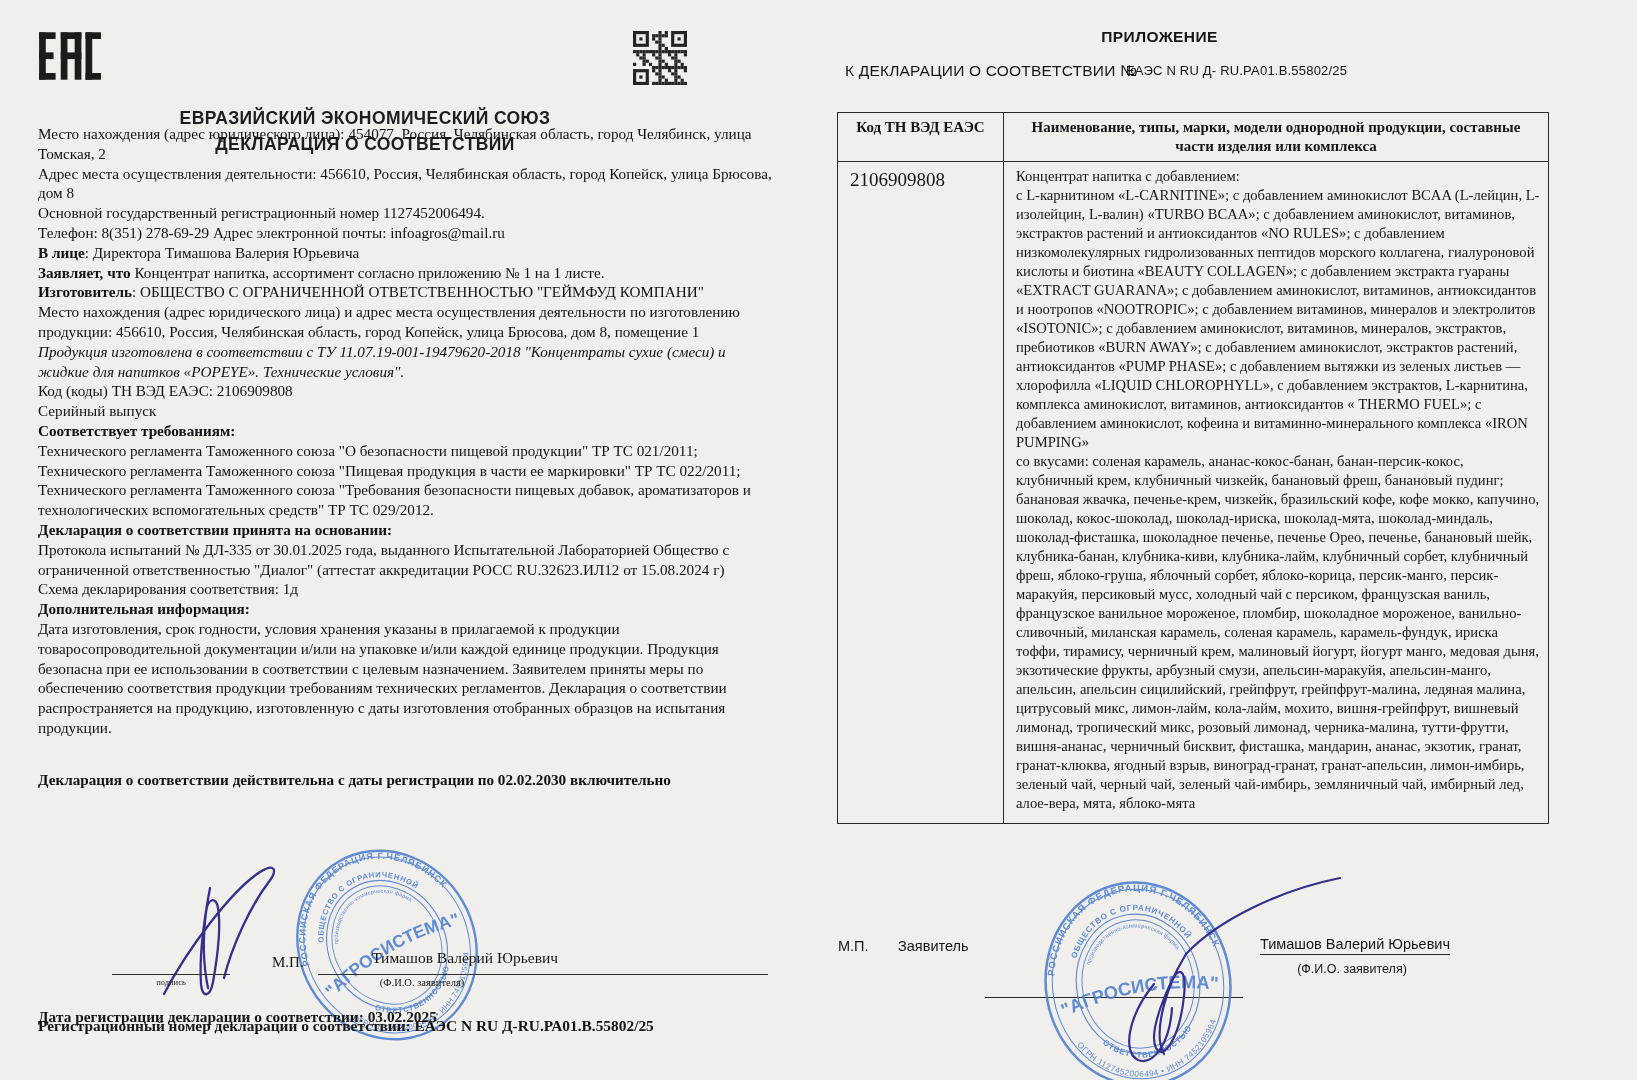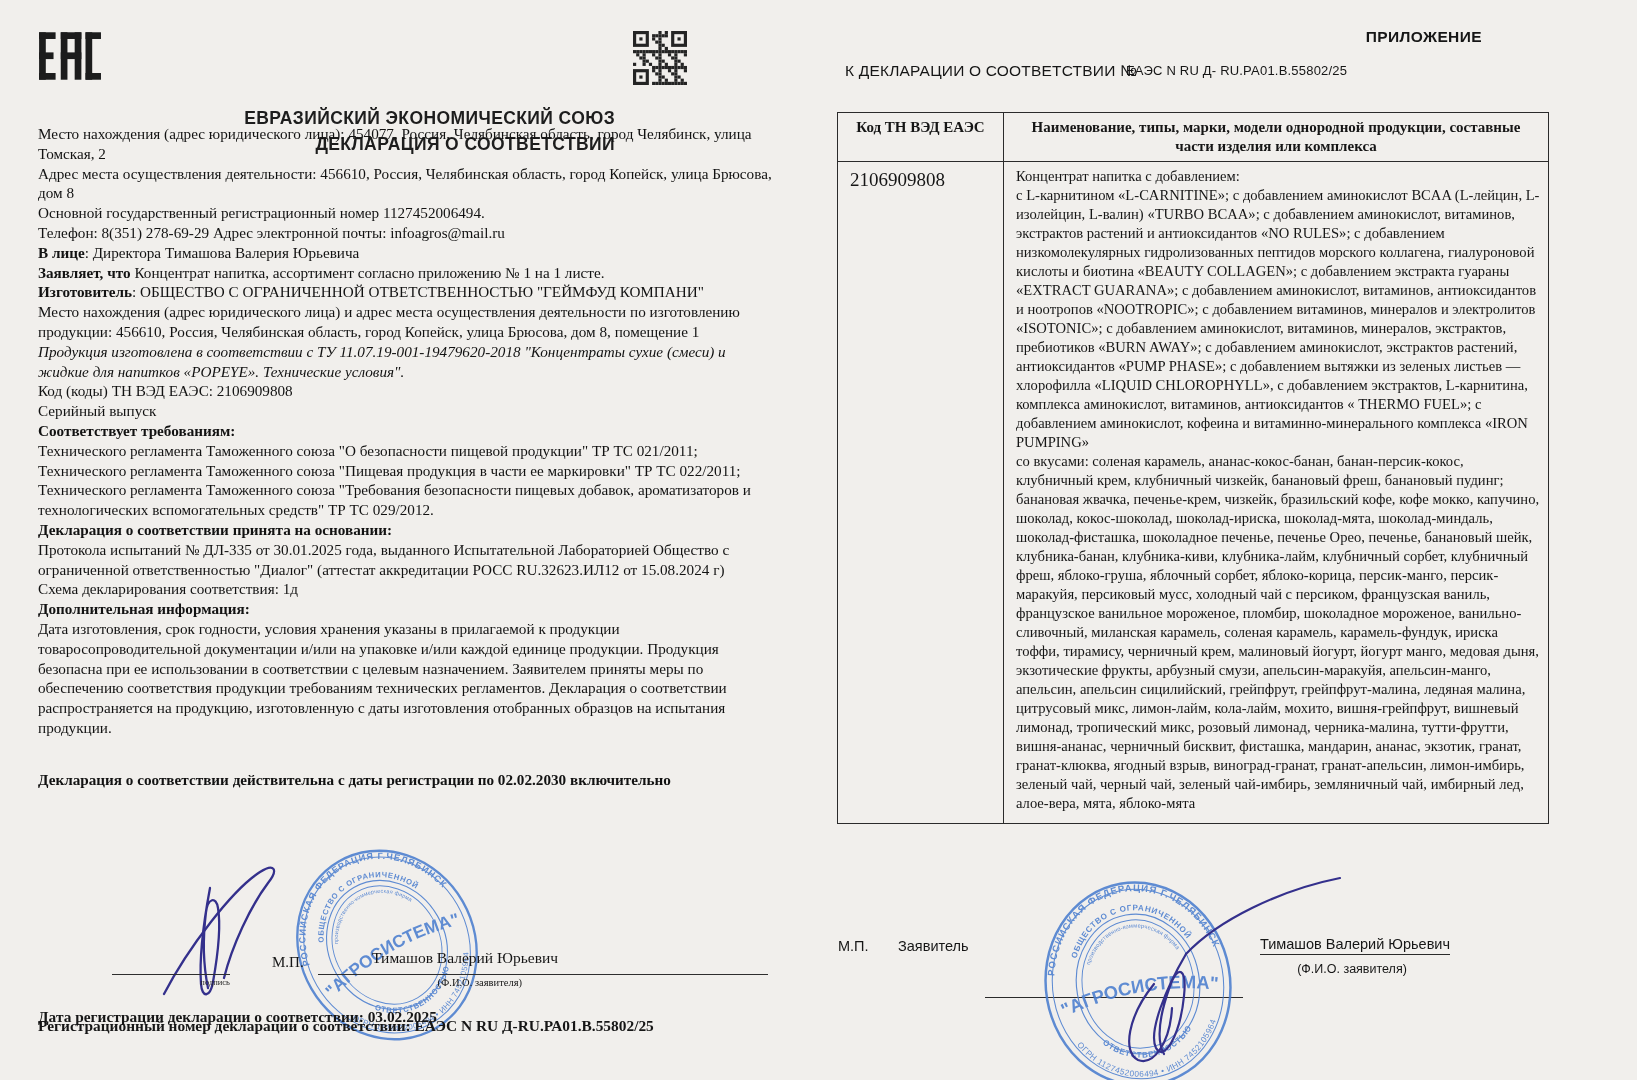--- a/index.html
+++ b/index.html
@@ -1,20 +1,20 @@
 <!DOCTYPE html>
 <html><head>
 <meta charset="utf-8">
 <style>
   html,body{margin:0;padding:0;}
   body{background:#d8d6d2;font-family:"Liberation Serif",serif;}
   #doc{position:relative;width:1637px;height:1080px;background:#f1efec;overflow:hidden;color:#161616;}
   .abs{position:absolute;}
   .sans{font-family:"Liberation Sans",sans-serif;}
-  .center{text-align:right;}
+  .center{text-align:center;}
 
   
   #eac-logo{left:36px;top:24px;width:66px;height:64px;}
   #left-title{left:115px;top:66px;width:500px;font-size:17.5px;font-weight:bold;line-height:26px;letter-spacing:.4px;color:#1d1d1d;margin-top:39px;}
   #qr{left:632px;top:31px;width:56px;height:54px;}
   #body-text{left:38px;top:124px;width:737px;font-size:15.2px;line-height:19.8px;color:#121212;}
   .para{margin:0;}
 
   
   #sig-left{left:158px;top:862px;width:130px;height:140px;}

